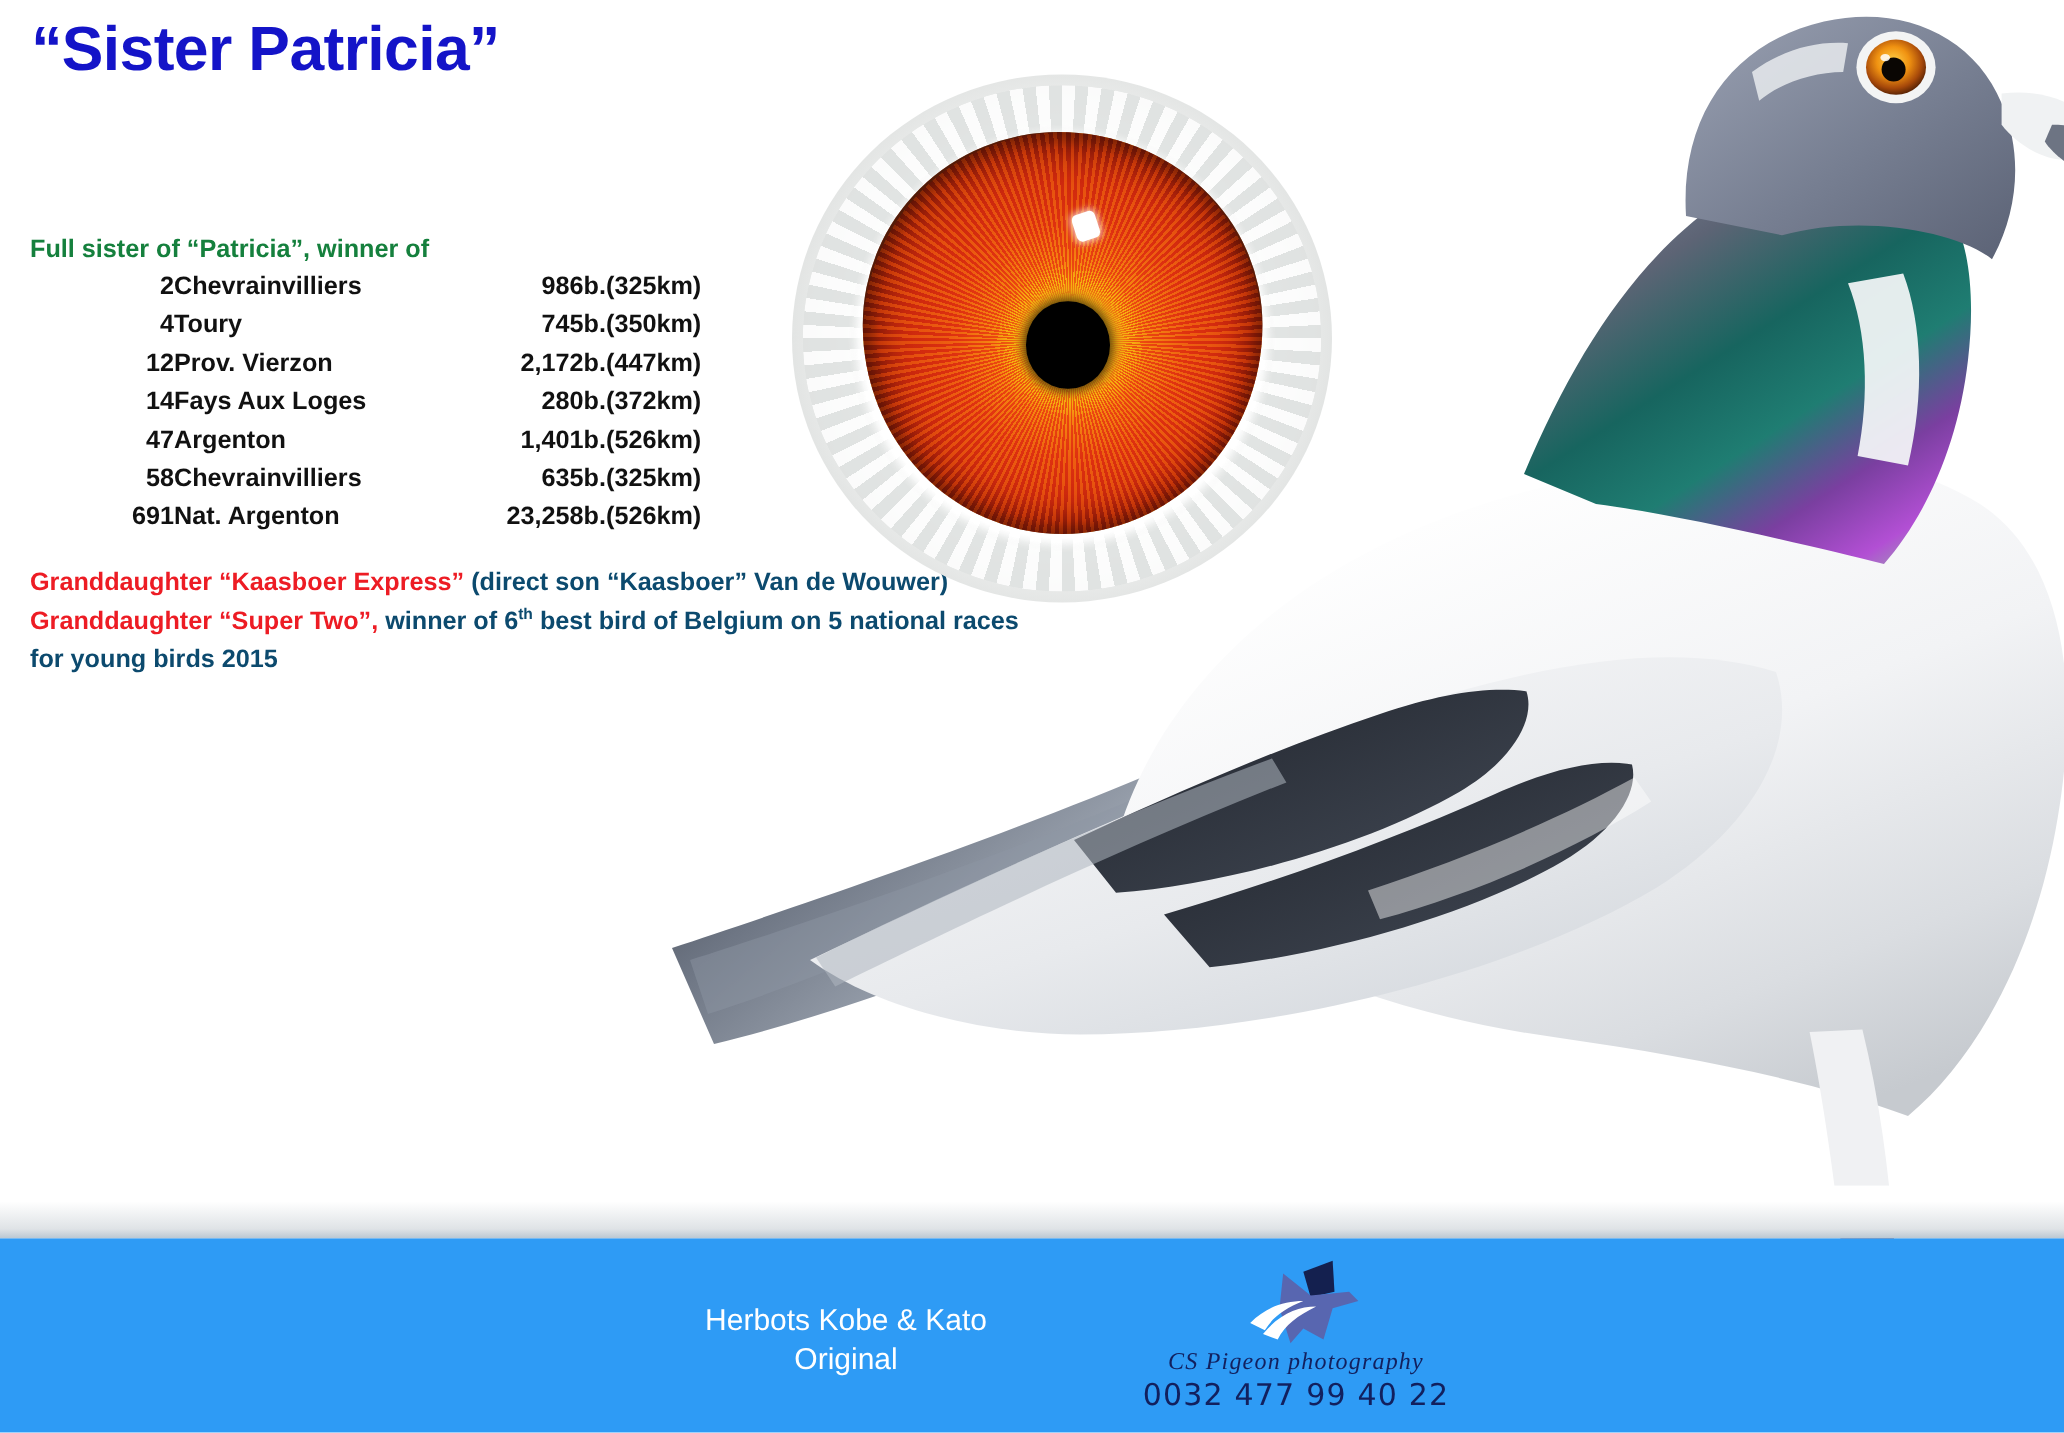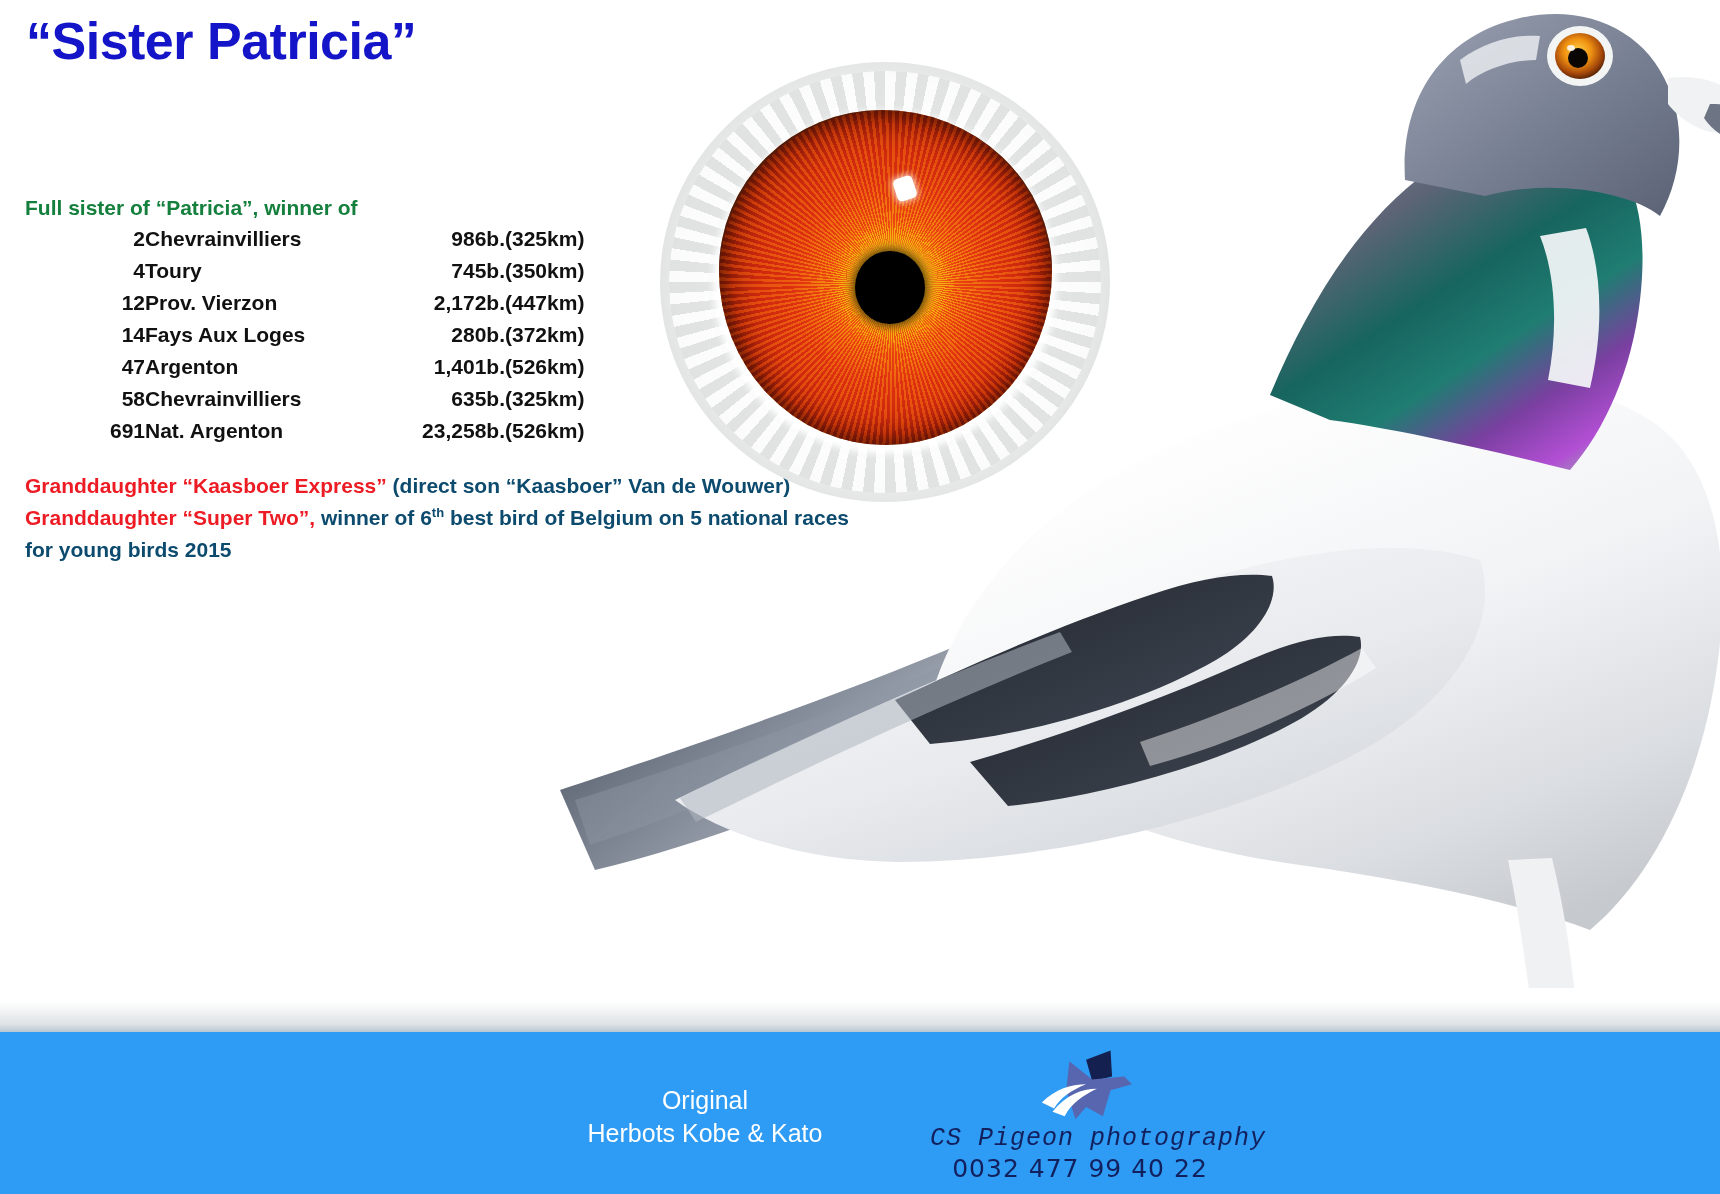--- a/index.html
+++ b/index.html
@@ -160,22 +160,22 @@
     position:absolute;left:560px;top:52px;width:290px;
     text-align:center;color:#fff;
     font-size:25px;line-height:33px;
   }
   .cs{
     position:absolute;left:930px;top:18px;width:300px;color:#12205e;
     text-align:center;
   }
   .cs-bird{position:relative;height:74px;}
   .cs-name{
-    font-family:Liberation Mono, monospace;
-    font-style:italic;font-size:25px;letter-spacing:1px;
+    font-family:Liberation Serif, serif;
+    font-style:italic;font-size:20px;letter-spacing:1px;
     white-space:nowrap;
   }
   .cs-phone{
     font-family:"DejaVu Sans", sans-serif;
     font-size:25px;letter-spacing:1px;margin-top:1px;
   }
 </style>
 </head>
 <body>
 
@@ -353,22 +353,22 @@
     <path d="M1014,1068 C1056,1074 1102,1086 1140,1094 L1136,1104 C1092,1098 1046,1090 1008,1082 Z" fill="#b9736a"></path>
     <path d="M1000,1062 C1026,1070 1050,1084 1068,1094 L1058,1100 C1034,1090 1008,1078 992,1070 Z" fill="#c98073"></path>
   </svg>
 
   <div class="fade"></div>
 
   <div class="footer">
 
 
     <div class="orig">
+      <div>Herbots Kobe &amp; Kato</div>
       <div>Original</div>
-      <div>Herbots Kobe &amp; Kato</div>
     </div>
 
     <div class="cs">
       <div class="cs-bird">
         <svg viewBox="0 0 220 110" width="220" height="84" style="position:absolute;left:40px;top:-4px;" aria-hidden="true">
           <path d="M118,18 L150,6 L152,40 L126,46 Z" fill="#14204f"></path>
           <path d="M96,20 L126,44 L168,40 L178,50 L150,58 L140,92 L118,80 L104,96 L92,58 Z" fill="#5866b0"></path>
           <path d="M60,74 C78,56 98,50 118,50 C98,58 84,68 76,82 Z" fill="#ffffff"></path>
           <path d="M74,86 C92,64 112,56 132,56 C112,66 98,76 90,92 Z" fill="#ffffff"></path>
         </svg>

